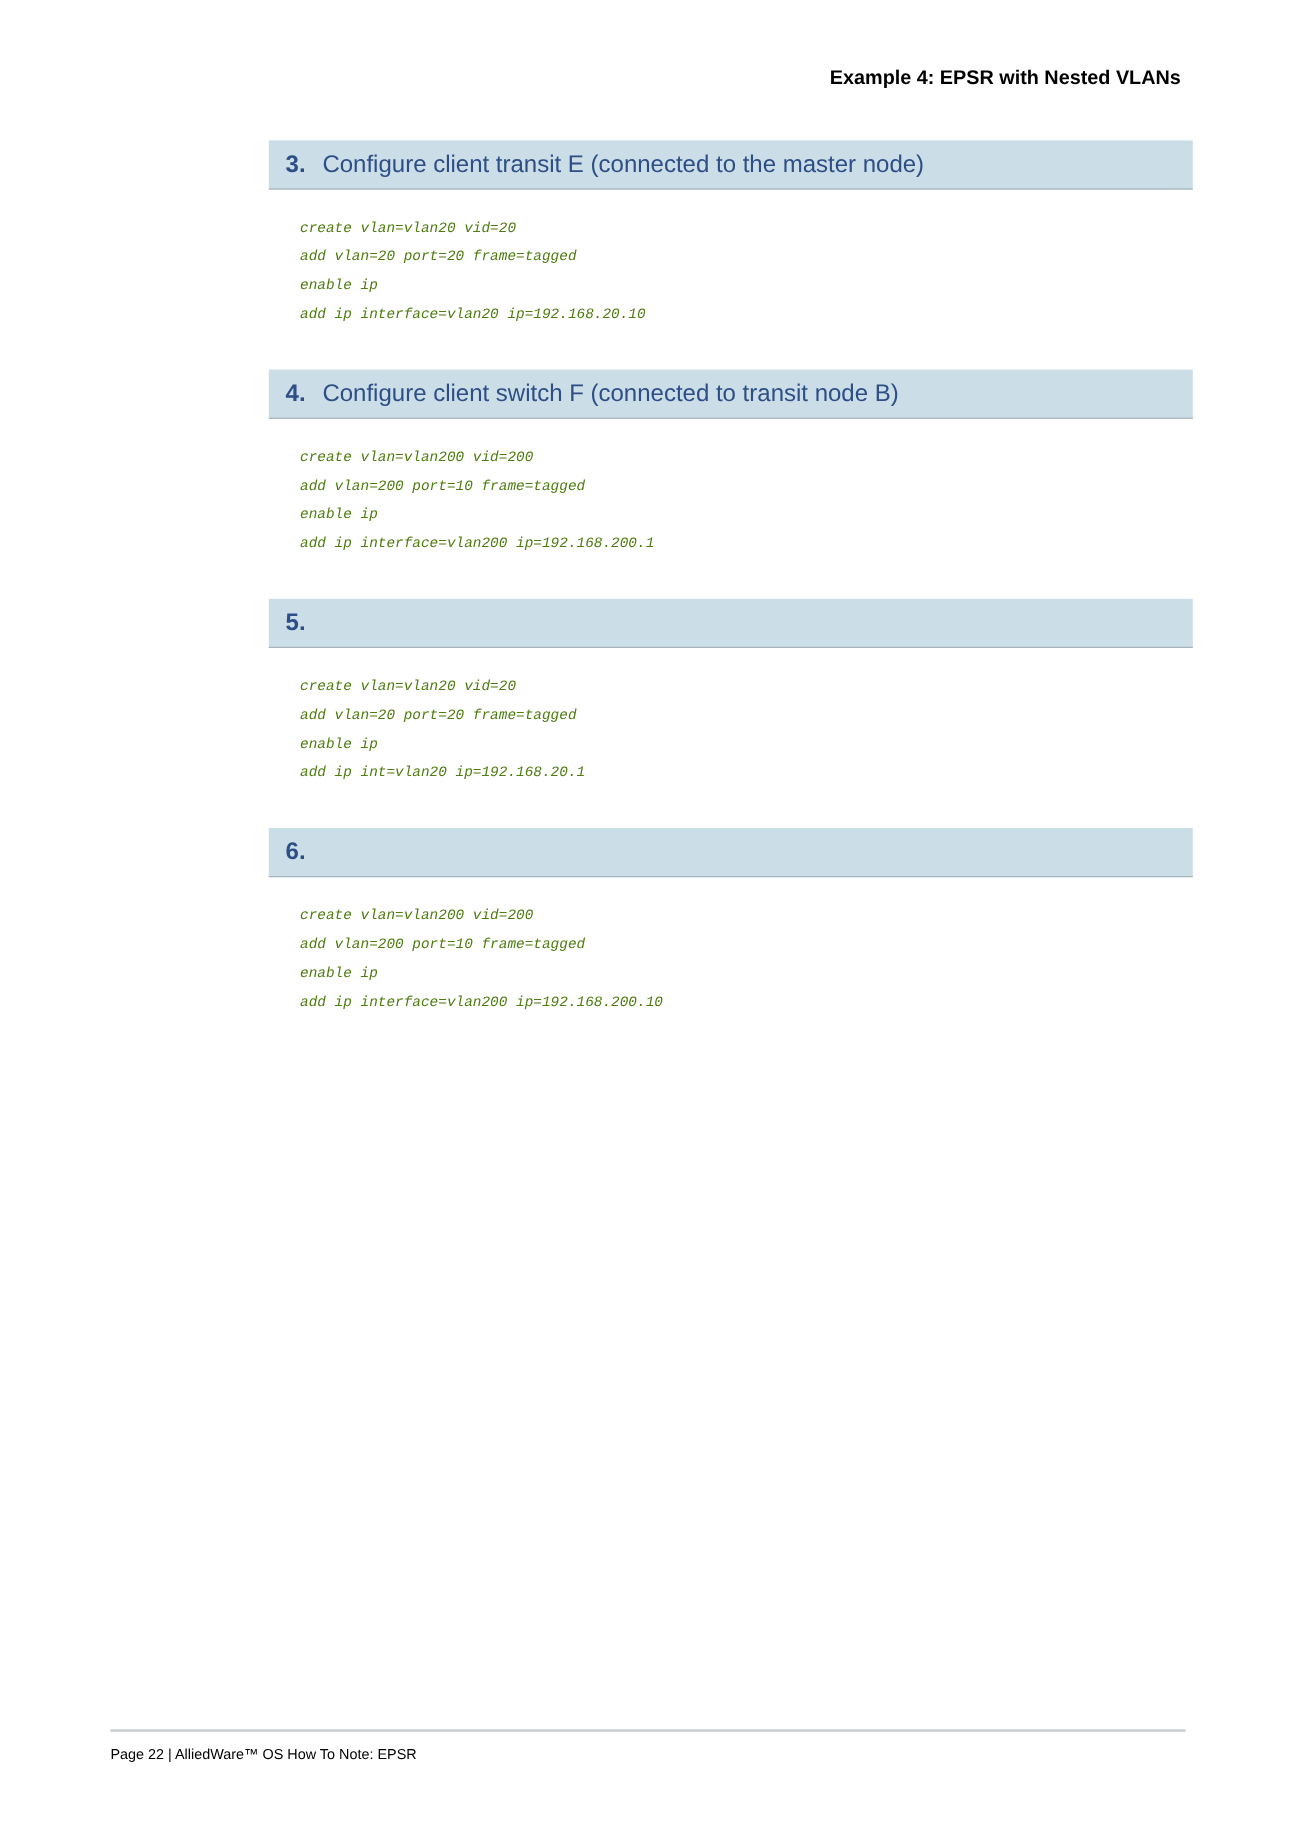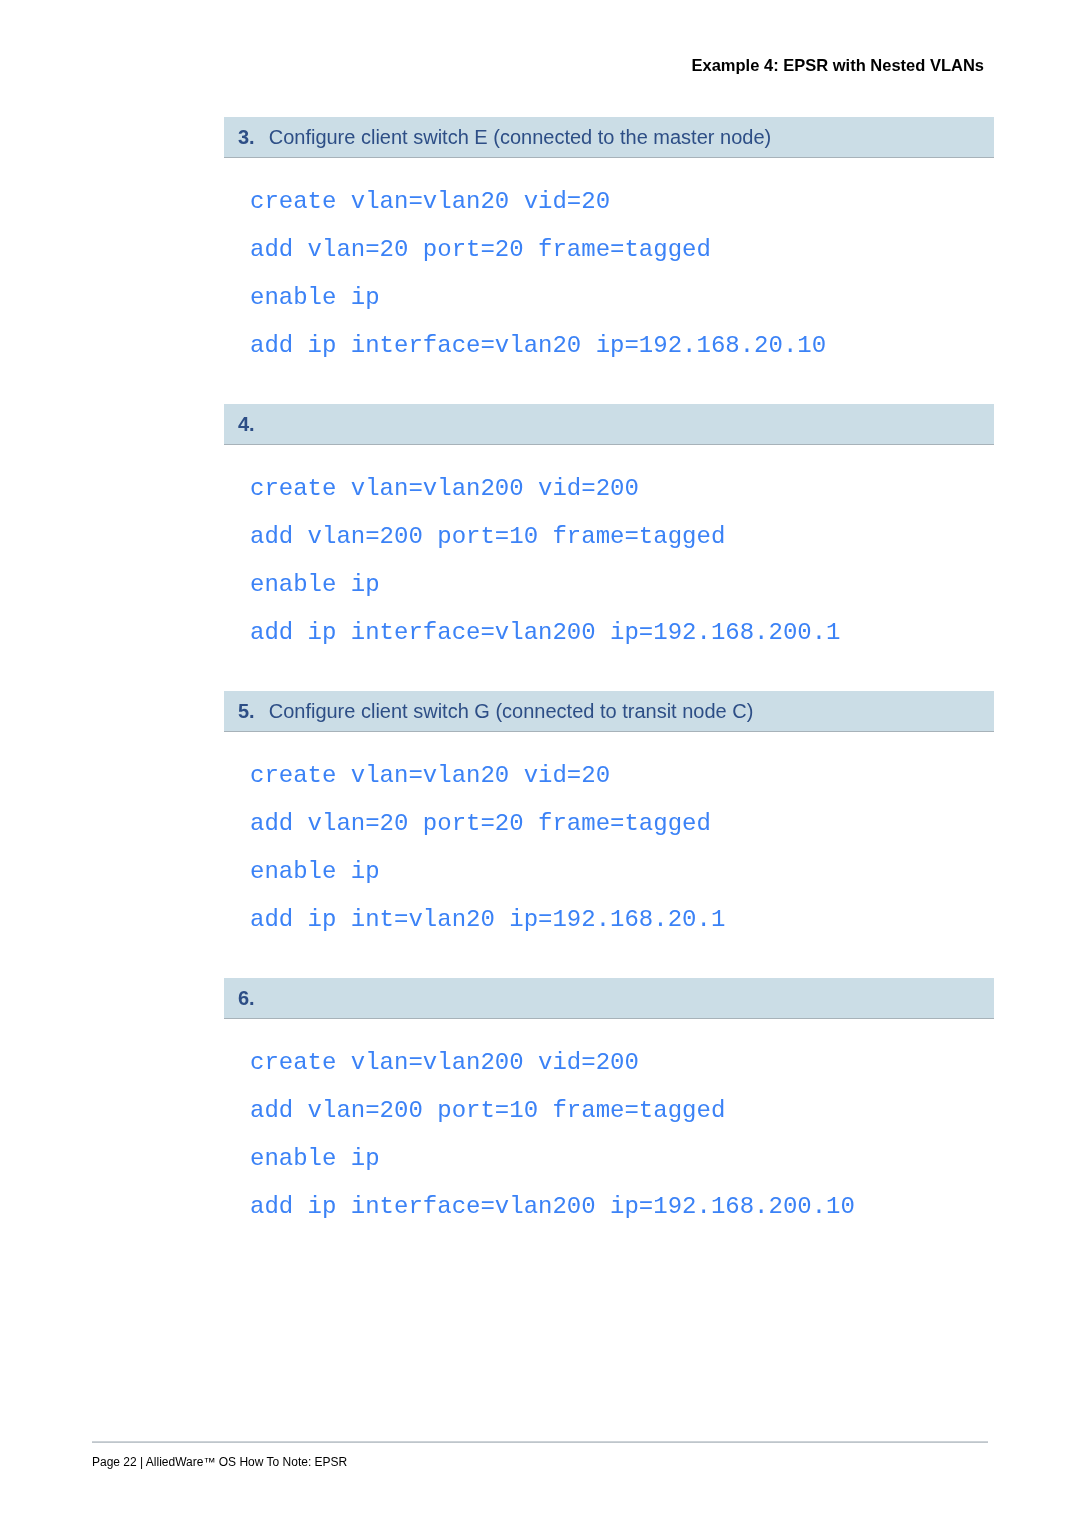--- a/index.html
+++ b/index.html
@@ -40,25 +40,26 @@
   }
   .step-num {
     font-weight: 700;
     white-space: nowrap;
   }
   .step-title {
     font-weight: 400;
   }
   .code-block {
     font-family: "Courier New", Courier, monospace;
-    font-size: 24px;
-    color: #3b82f6;
+    font-size: 12px;
+    color: #4d7c0f;
     padding: 20px 0 0 26px;
     line-height: 2.0;
     white-space: pre;
+    font-style: italic;
   }
   .spacer { height: 34px; }
   .footer {
     position: absolute;
     left: 92px;
     right: 92px;
     bottom: 58px;
   }
   .footer-rule {
     height: 2px;
@@ -73,40 +74,40 @@
 </head>
 <body>
 
 <div class="page">
   <div class="running-header">Example 4: EPSR with Nested VLANs</div>
 
   <div class="content">
 
     <div class="step-bar">
       <span class="step-num">3.</span>
-      <span class="step-title">Configure client switch E (connected to the master node)</span>
+      <span class="step-title">Configure client transit E (connected to the master node)</span>
     </div>
     <div class="code-block">create vlan=vlan20 vid=20
 add vlan=20 port=20 frame=tagged
 enable ip
 add ip interface=vlan20 ip=192.168.20.10</div>
     <div class="spacer"></div>
 
     <div class="step-bar">
       <span class="step-num">4.</span>
+      <span class="step-title">Configure client switch F (connected to transit node B)</span>
     </div>
     <div class="code-block">create vlan=vlan200 vid=200
 add vlan=200 port=10 frame=tagged
 enable ip
 add ip interface=vlan200 ip=192.168.200.1</div>
     <div class="spacer"></div>
 
     <div class="step-bar">
       <span class="step-num">5.</span>
-      <span class="step-title">Configure client switch G (connected to transit node C)</span>
     </div>
     <div class="code-block">create vlan=vlan20 vid=20
 add vlan=20 port=20 frame=tagged
 enable ip
 add ip int=vlan20 ip=192.168.20.1</div>
     <div class="spacer"></div>
 
     <div class="step-bar">
       <span class="step-num">6.</span>
     </div>

